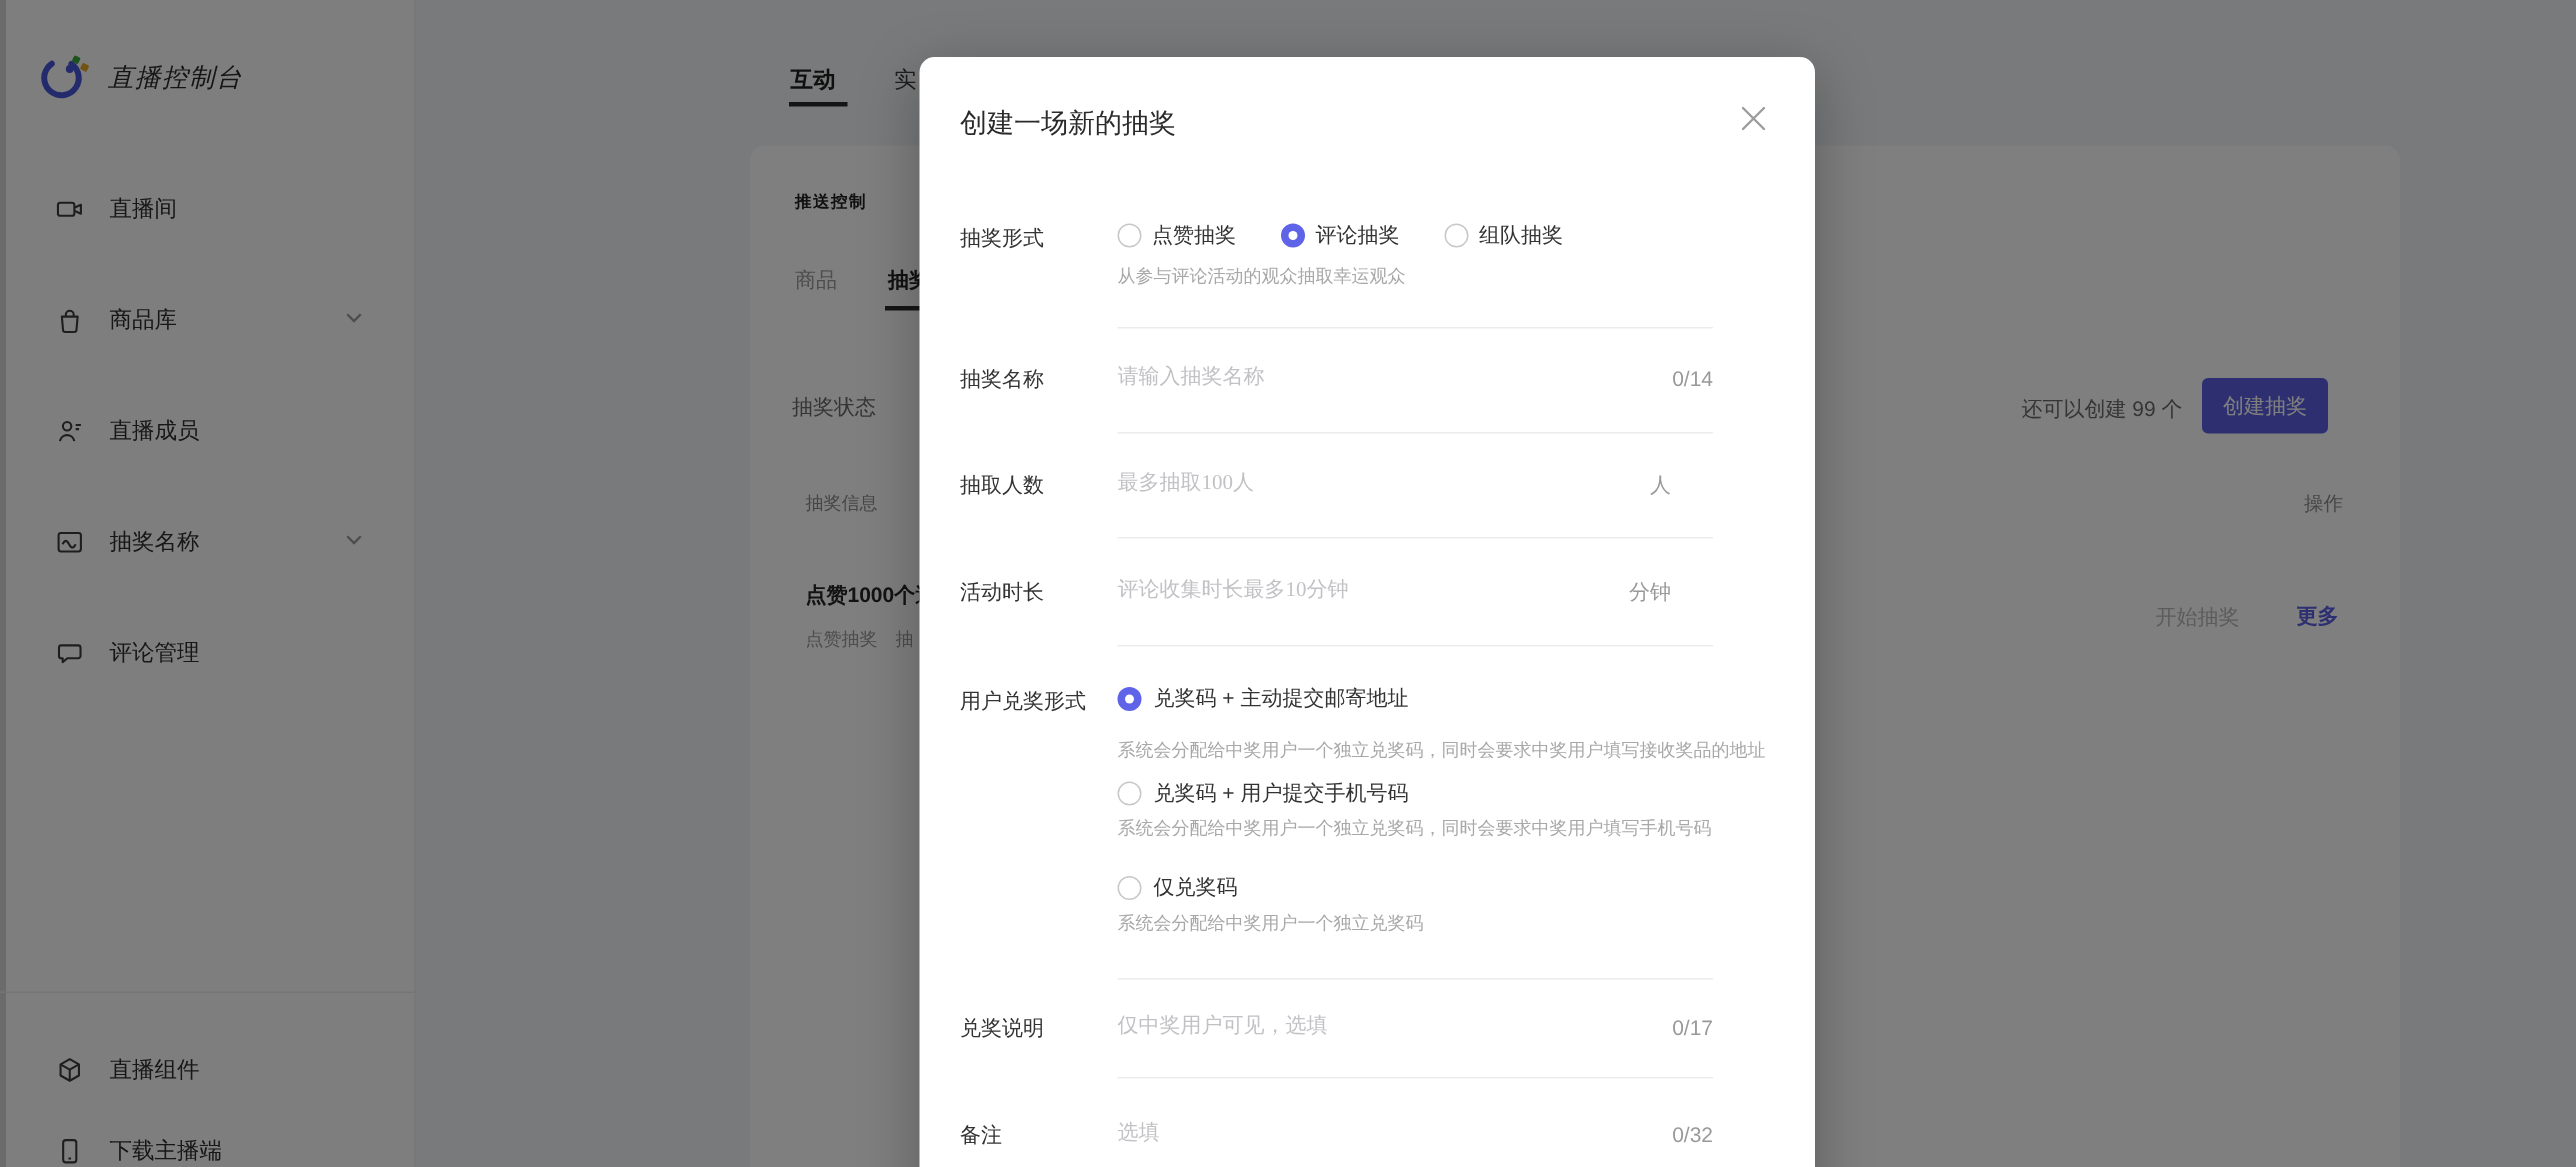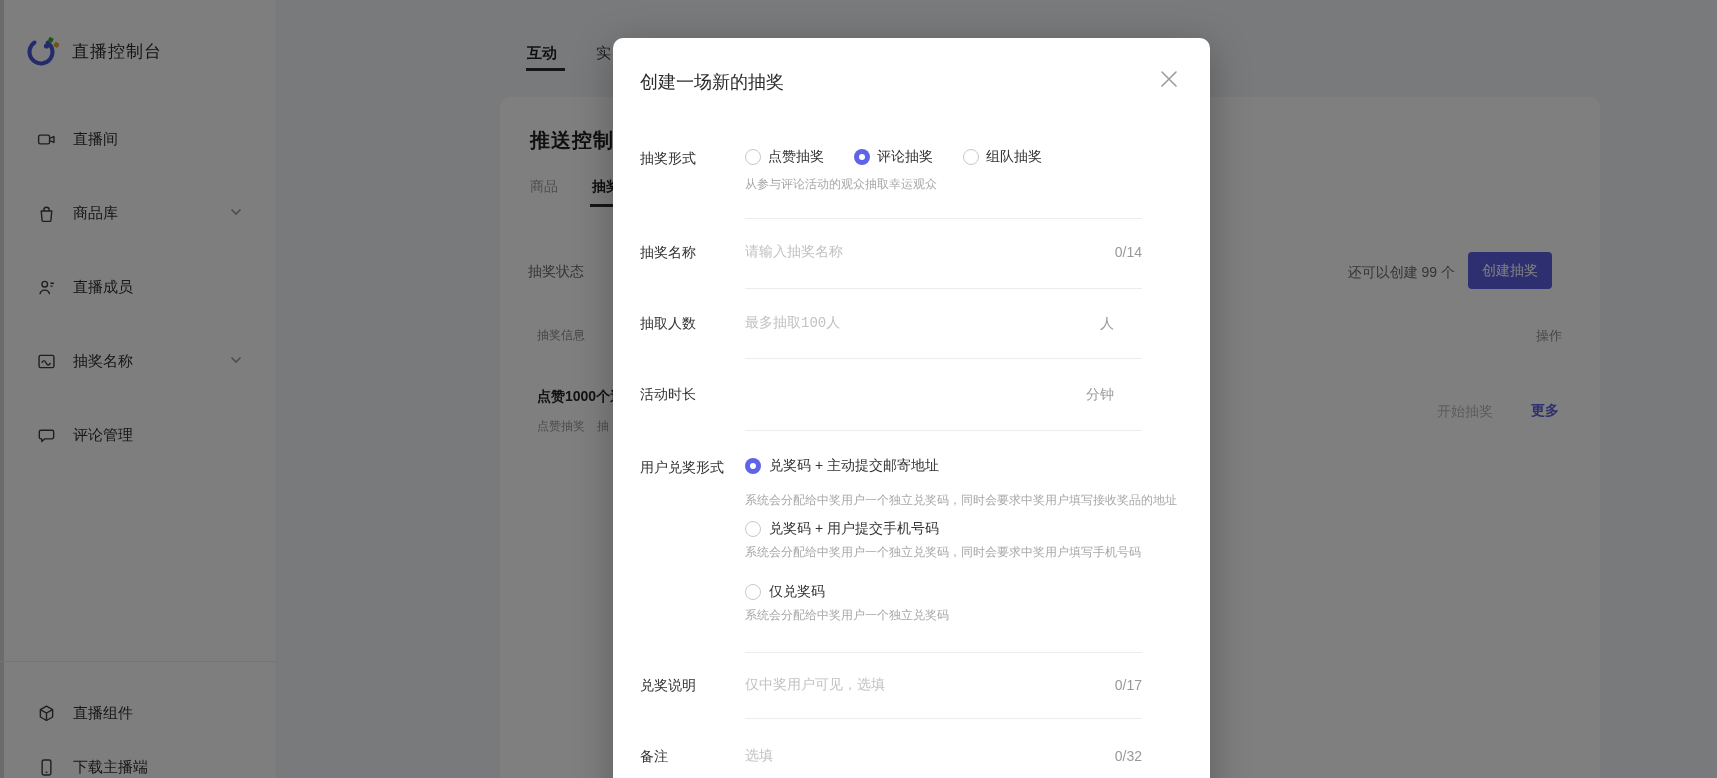--- a/index.html
+++ b/index.html
@@ -3,34 +3,34 @@
 <meta charset="utf-8">
 <style>
   * { margin:0; padding:0; box-sizing:border-box; }
   html,body { width:1717px; height:778px; }
   body { font-family:"Liberation Sans","DejaVu Sans",sans-serif; }
   .stage { position:relative; width:1717px; height:778px; overflow:hidden; background:#f3f4f6; }
 
   
   .sidebar { position:absolute; left:0; top:0; width:277px; height:778px; background:#fdfdfd; border-right:1px solid #ececec; z-index:1; }
   .left-edge { position:absolute; left:0; top:0; width:4px; height:778px; background:#d6d6d6; }
-  .brand { position:absolute; left:24px; top:33px; display:flex; align-items:center; gap:12px; }
+  .brand { position:absolute; left:24px; top:33px; display:flex; align-items:center; gap:12px;font-style:italic; }
   .brand-title { font-size:17px; color:#2b2b2b; letter-spacing:1px; }
   .nav-item { position:absolute; left:36px; width:212px; height:28px; display:flex; align-items:center; gap:16px; font-size:15px; color:#2e2e2e; cursor:pointer; }
   .nav-item svg.ni { width:21px; height:21px; flex:0 0 21px; }
   .nav-item .chev { position:absolute; right:6px; top:9px; }
   .side-divider { position:absolute; left:0; top:661px; width:277px; height:1px; background:#ebebeb; }
 
   
   .topnav-tab { position:absolute; top:44px; font-size:15px; color:#3c3c3c; }
   .topnav-tab.active { color:#1f1f1f; font-weight:bold; }
   .topnav-underline { position:absolute; left:526px; top:68px; width:39px; height:3px; background:#2a2a2a; }
 
   .card { position:absolute; left:500px; top:97px; width:1100px; height:681px; background:#ffffff; border-radius:10px 10px 0 0; z-index:1; }
-  .card-heading { position:absolute; left:30px; top:30px; font-size:20px; font-weight:bold; color:#222; letter-spacing:1px; }
+  .card-heading { position:absolute; left:30px; top:30px; font-size:11px; font-weight:bold; color:#222; letter-spacing:1px; }
   .subtab { position:absolute; top:81px; font-size:14px; color:#9a9a9a; cursor:pointer; }
   .subtab.active { color:#222; font-weight:bold; }
   .subtab-underline { position:absolute; left:90px; top:107px; width:36px; height:3px; background:#2a2a2a; }
   .status-label { position:absolute; left:28px; top:166px; font-size:14px; color:#6b6b6b; }
   .quota-text { position:absolute; right:145px; top:167px; font-size:14px; color:#6b6b6b; }
   .create-btn { position:absolute; left:968px; top:155px; width:84px; height:37px; background:#5a5fe0; color:#fff; font-size:14px; border:none; border-radius:4px; display:flex; align-items:center; justify-content:center; cursor:pointer; }
   .th-info { position:absolute; left:37px; top:230px; font-size:12px; color:#8c8c8c; }
   .th-action { position:absolute; right:38px; top:230px; font-size:13px; color:#8c8c8c; }
   .row-title { position:absolute; left:37px; top:291px; font-size:14px; font-weight:bold; color:#262626; }
   .row-sub { position:absolute; left:37px; top:321px; font-size:12px; color:#9a9a9a; }
@@ -38,21 +38,21 @@
   .row-action-more { position:absolute; left:1031px; top:305px; font-size:14px; font-weight:bold; color:#5a5fe0; cursor:pointer; }
 
   
   .dim { position:absolute; inset:0; background:rgba(0,0,0,0.5); z-index:10; }
   .modal { position:absolute; left:613px; top:38px; width:597px; height:840px; background:#fff; border-radius:10px; box-shadow:0 10px 40px rgba(0,0,0,.28); z-index:30; }
   .modal-title { position:absolute; left:27px; top:32px; font-size:18px; color:#2b2b2b; }
   .modal-close { position:absolute; left:543px; top:28px; width:26px; height:26px; cursor:pointer; }
 
   .f-label { position:absolute; left:27px; font-size:14px; color:#333; }
   .f-div { position:absolute; left:132px; right:68px; height:1px; background:#ececec; }
-  .f-input { position:absolute; left:132px; width:310px; height:20px; border:0; outline:0; background:transparent; font-size:14px; color:#ec4899; font-family:Liberation Mono, monospace; }
+  .f-input { position:absolute; left:132px; width:310px; height:20px; border:0; outline:0; background:transparent; font-size:14px; color:#ec4899; font-family:Liberation Serif, serif; }
   .f-input::placeholder { color:#c2c2c6; opacity:1; }
   .f-counter { position:absolute; right:68px; font-size:14px; color:#999; }
   .f-unit { position:absolute; right:96px; font-size:14px; color:#999; }
   .f-hint { position:absolute; left:132px; font-size:12px; color:#a8a8a8; }
 
   .radio-group { position:absolute; left:132px; top:110px; display:flex; gap:30px; }
   .radio-opt { display:flex; align-items:center; gap:7px; font-size:14px; color:#333; cursor:pointer; }
   .radio { width:16px; height:16px; border-radius:50%; border:1px solid #c8c8c8; background:#fff; flex:0 0 16px; }
   .radio.sel { border:none; background:#5e63e8; position:relative; }
   .radio.sel::after { content:""; position:absolute; left:5px; top:5px; width:6px; height:6px; border-radius:50%; background:#fff; }
@@ -206,20 +206,21 @@
     <input class="f-input" style="top: 204px;" readonly="" placeholder="请输入抽奖名称">
     <div class="f-counter" style="top:206px">0/14</div>
     <div class="f-div" style="top:250px"></div>
 
     <div class="f-label" style="top:277px">抽取人数</div>
     <input class="f-input" style="top: 275px;" readonly="" placeholder="最多抽取100人">
     <div class="f-unit" style="top:277px">人</div>
     <div class="f-div" style="top:320px"></div>
 
     <div class="f-label" style="top:348px">活动时长</div>
+    <input class="f-input" style="top: 346px;" readonly="" placeholder="评论收集时长最多10分钟">
     <div class="f-unit" style="top:348px">分钟</div>
     <div class="f-div" style="top:392px"></div>
 
     <div class="f-label" style="top:421px">用户兑奖形式</div>
 
     <div class="r-opt" style="top:419px">
       <span class="radio sel"></span>
       <span>兑奖码 + 主动提交邮寄地址</span>
     </div>
     <div class="f-hint" style="top:454px">系统会分配给中奖用户一个独立兑奖码，同时会要求中奖用户填写接收奖品的地址</div>

